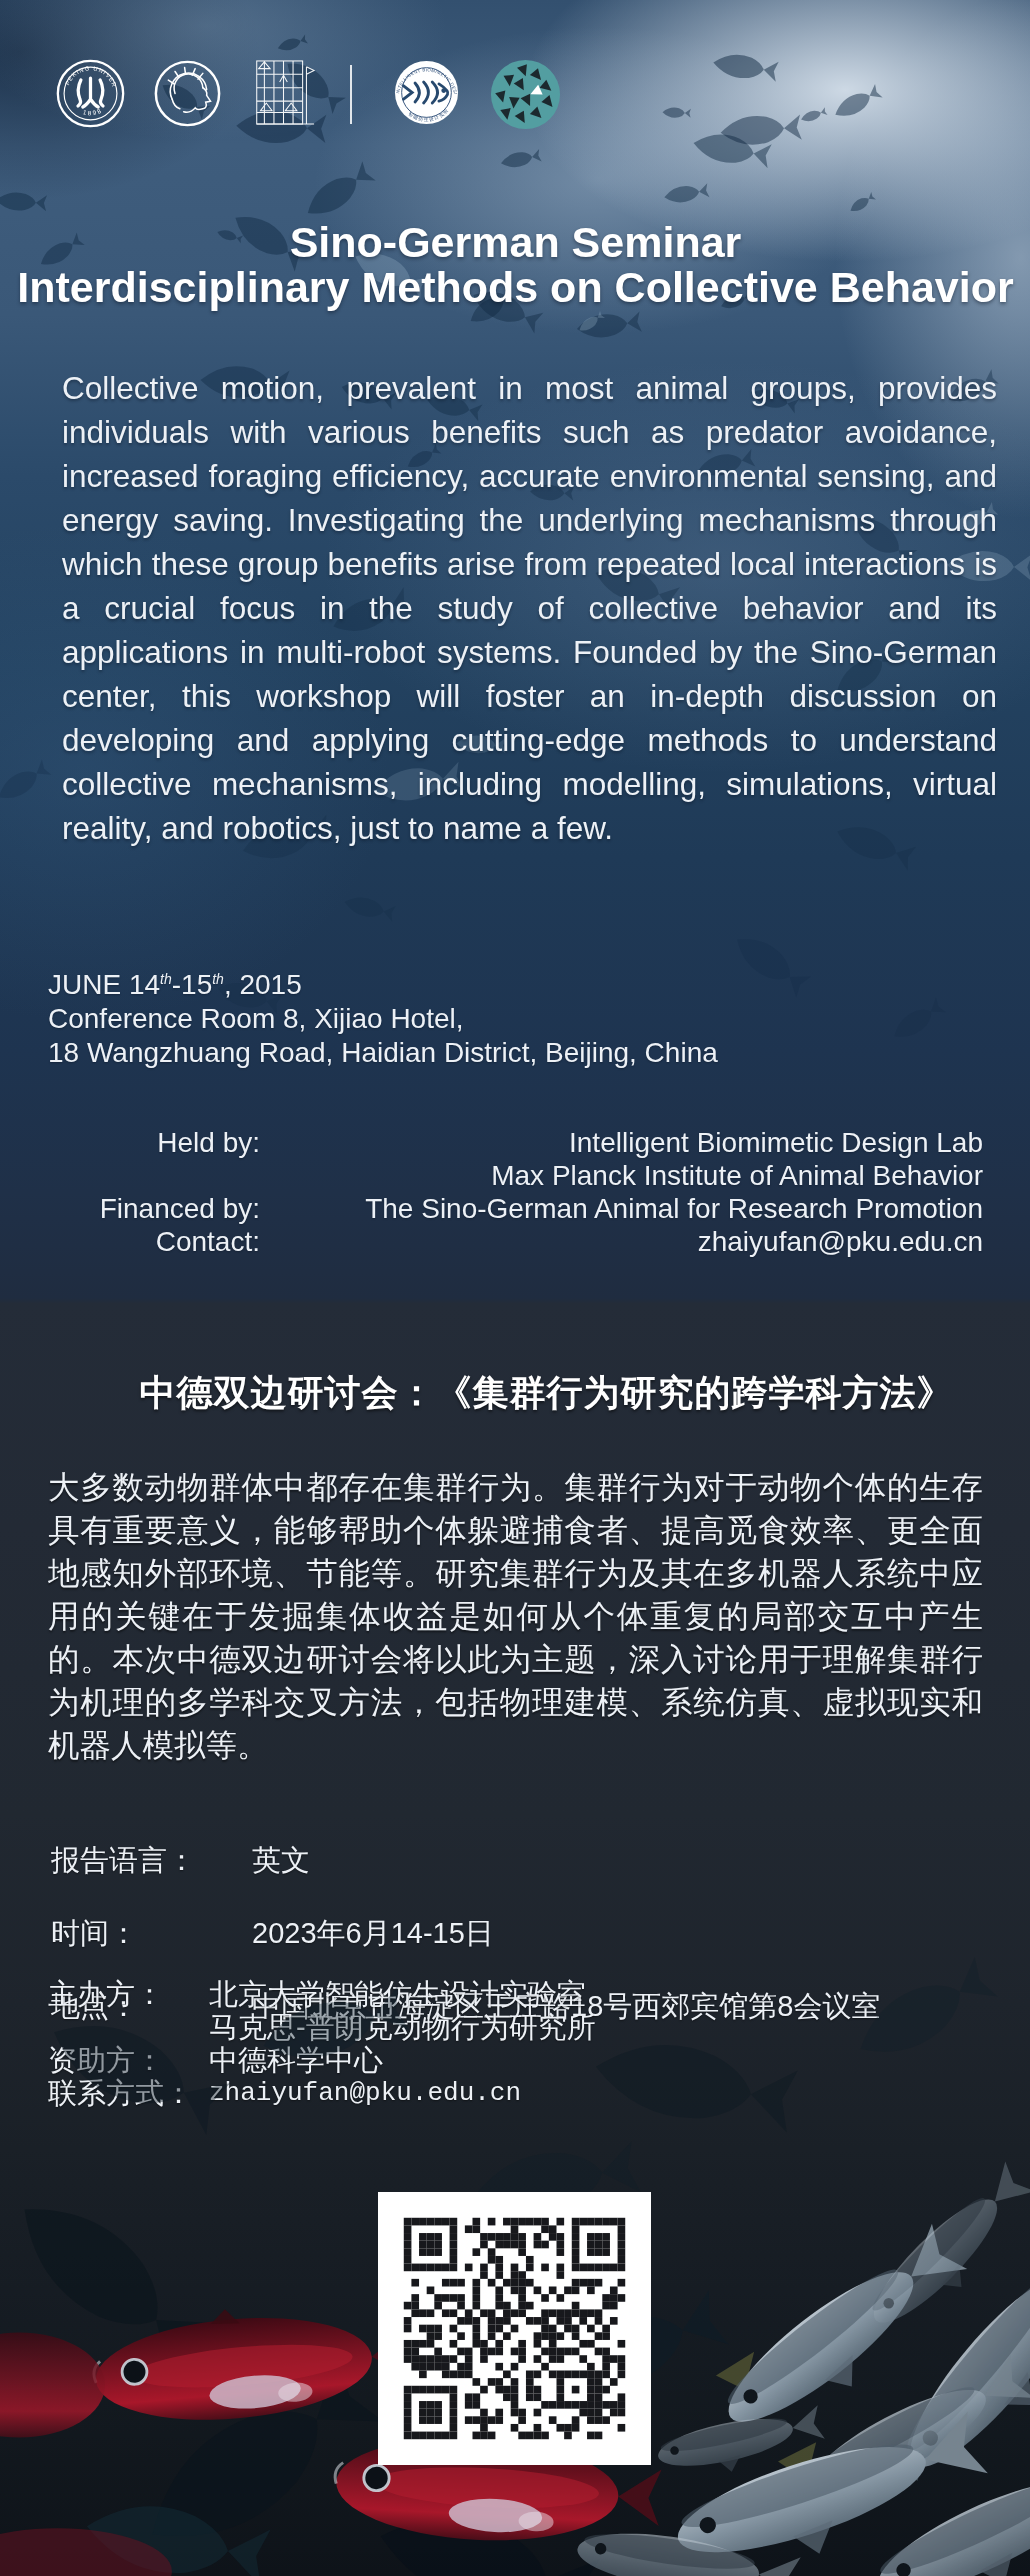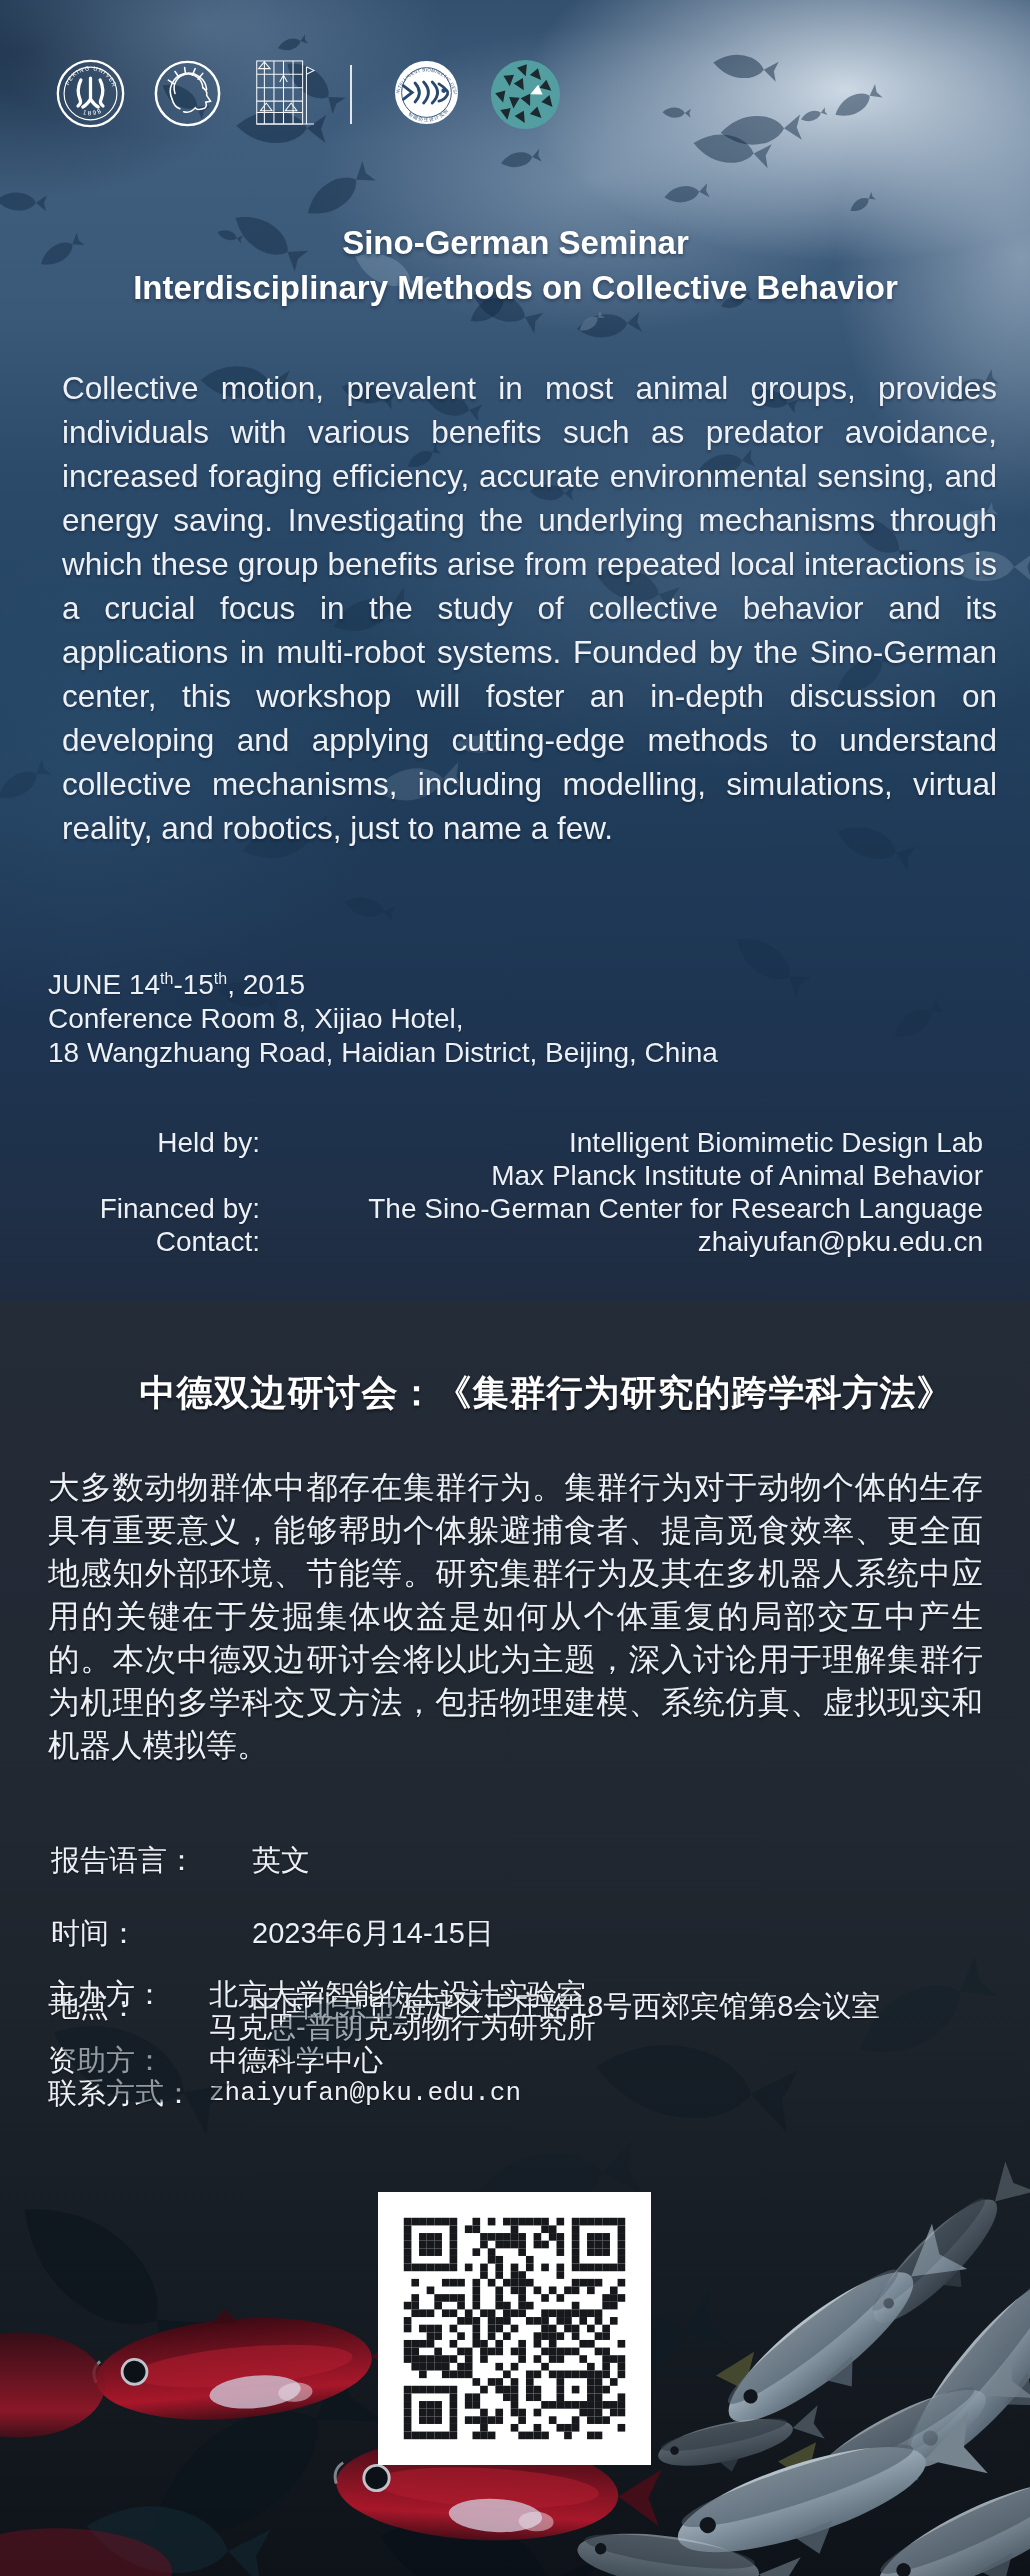--- a/index.html
+++ b/index.html
@@ -29,26 +29,26 @@
   #fish-top{top:0;}
   #sea-bottom{top:1946px;}
 
   
   .logo{position:absolute;}
   #logo-divider{position:absolute;left:350px;top:65px;width:1.9px;height:59px;background:rgba(255,255,255,.85);}
 
   
   .abs{position:absolute;left:48px;width:935px;}
   #title{position:absolute;left:0;top:220px;width:1031px;text-align:center;
-    font-size:33px;font-weight:bold;line-height:45px;color:#ffffff;
+    font-size:43px;font-weight:bold;line-height:45px;color:#ffffff;
     text-shadow:0 1.9px 3.8px rgba(10,20,35,.45);}
   #abstract-en{top:366px;font-size:31.5px;line-height:44px;text-align:justify;
     text-shadow:0 1.9px 2.9px rgba(8,18,32,.4);margin-left:14px;}
   #info-en{top:968px;font-size:28px;line-height:34px;text-shadow:0 1px 1.9px rgba(8,18,32,.4);}
-  sup.sup{font-size:16px;vertical-align:super;line-height:0;}
+  sup.sup{font-size:14px;vertical-align:super;line-height:0;font-style:italic;}
   .lv-grid{display:grid;}
   #held-grid{position:absolute;left:48px;top:1126px;width:935px;
     grid-template-columns:212px 723px;font-size:28px;line-height:33px;
     text-shadow:0 1px 1.9px rgba(8,18,32,.4);text-align:right;}
   #cn-title{position:absolute;left:0;top:1369px;width:1031px;text-align:center;
     font-size:36px;font-weight:bold;color:#ffffff;letter-spacing:1px;
     text-shadow:0 1.9px 2.9px rgba(0,0,0,.5);padding-left:31px;}
   #abstract-cn{top:1466px;font-size:31.5px;line-height:43px;text-align:justify;
     text-shadow:0 1.9px 1.9px rgba(0,0,0,.45);}
   #cn-info1{position:absolute;left:51px;top:1844px;width:935px;
@@ -222,21 +222,21 @@
     <div>Conference Room 8, Xijiao Hotel,</div>
     <div>18 Wangzhuang Road, Haidian District, Beijing, China</div>
   </div>
 
   <div id="held-grid" class="lv-grid">
     <div>Held by:</div>
     <div>Intelligent Biomimetic Design Lab</div>
     <div></div>
     <div>Max Planck Institute of Animal Behavior</div>
     <div>Financed by:</div>
-    <div>The Sino-German Center for Research Language</div>
+    <div>The Sino-German Animal for Research Promotion</div>
     <div>Contact:</div>
     <div>zhaiyufan@pku.edu.cn</div>
   </div>
 
   <div id="cn-title">中德双边研讨会：《集群行为研究的跨学科方法》</div>
   <div id="abstract-cn" class="abs">大多数动物群体中都存在集群行为。集群行为对于动物个体的生存具有重要意义，能够帮助个体躲避捕食者、提高觅食效率、更全面地感知外部环境、节能等。研究集群行为及其在多机器人系统中应用的关键在于发掘集体收益是如何从个体重复的局部交互中产生的。本次中德双边研讨会将以此为主题，深入讨论用于理解集群行为机理的多学科交叉方法，包括物理建模、系统仿真、虚拟现实和机器人模拟等。</div>
 
   <div id="cn-info1" class="lv-grid">
     <div>报告语言：</div>
     <div>英文</div>

